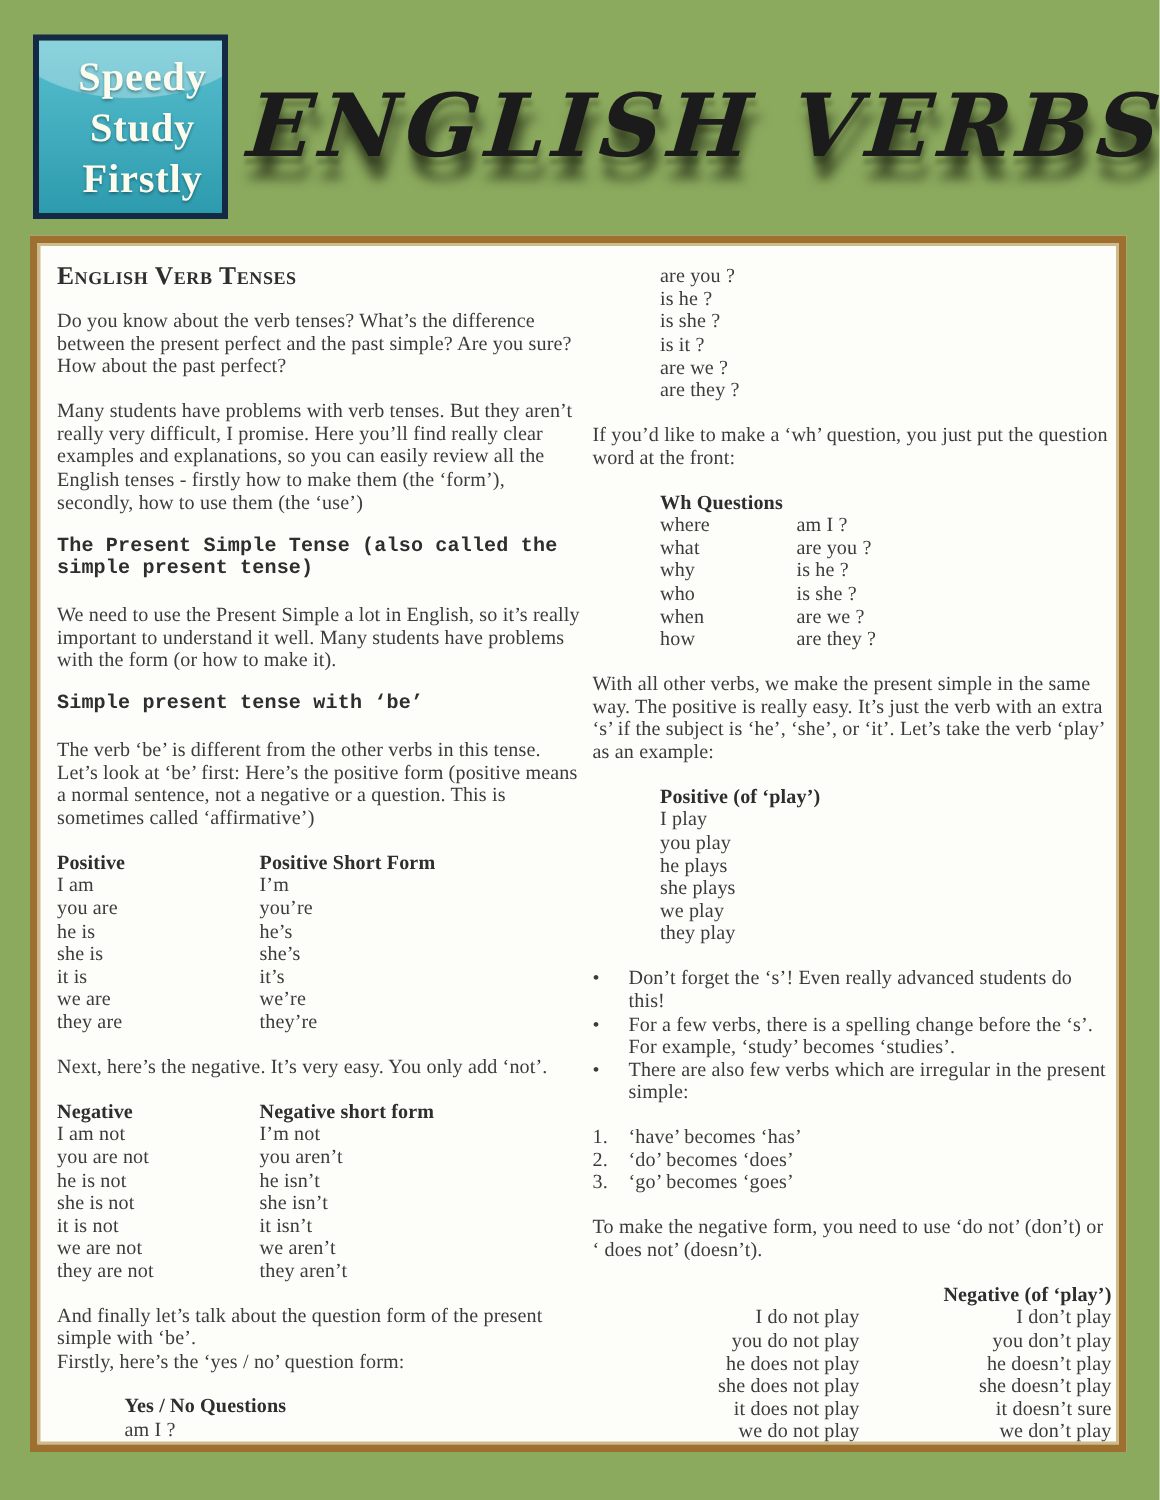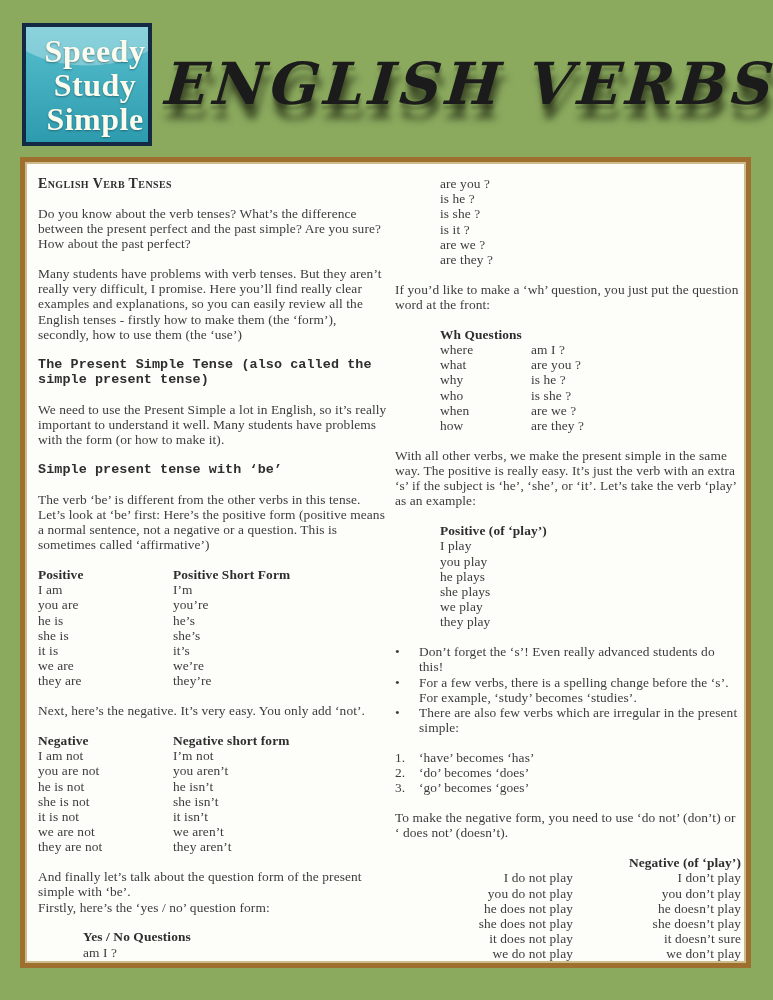--- a/index.html
+++ b/index.html
@@ -22,21 +22,21 @@
   }
   .logo{
     position:absolute;left:22px;top:23px;width:130px;height:123px;
     box-sizing:border-box;border:4px solid var(--logo-border);
     background:
       radial-gradient(ellipse 120% 75% at 50% -12%, rgba(255,255,255,0.30) 0 60%, rgba(255,255,255,0) 61%),
       linear-gradient(180deg, var(--logo-teal-light) 0%, var(--logo-teal-dark) 100%);
     display:flex;flex-direction:column;justify-content:center;align-items:center;
   }
   .logo-line{
-    color:#fbfbee;font-size:32px;line-height:34px;font-weight:600;
+    color:#fbfbee;font-size:27px;line-height:34px;font-weight:600;
     letter-spacing:0.5px;text-shadow:0 1px 2px rgba(10,40,50,0.45);margin-left:16px;
   }
   .big-title{
     position:absolute;left:165px;top:34px;width:590px;height:110px;
     text-align:center;
     font-family:"DejaVu Serif", serif;
     font-style:italic;font-weight:bold;
     font-size:58px;letter-spacing:4px;line-height:100px;
     color:var(--title-ink);
     transform:skewX(-5deg);
@@ -53,37 +53,37 @@
     display:flex;
   }
   .col{
     font-size:13.4px;line-height:15.2px;color:var(--ink);
     letter-spacing:0.1px;
   }
   .col.left{width:352px;margin-right:5px;flex:none;}
   .col.right{width:346px;flex:none;}
   .blk{margin-bottom:14.6px;}
   .h1{
-    font-variant:small-caps;font-weight:bold;font-size:14px;
+    font-variant:small-caps;font-weight:bold;font-size:17px;
     letter-spacing:0.4px;color:var(--ink-bold);
   }
   .h2{font-weight:bold;color:var(--ink-bold);font-family:Liberation Mono, monospace;}
   .bold{font-weight:bold;color:var(--ink-bold);}
   .grid{display:grid;}
   .li{display:flex;}
   .li .marker{flex:none;width:24px;}
   .li .litext{flex:1;}
 </style>
 </head>
 <body>
 
 <div class="logo">
   <div class="logo-line">Speedy</div>
   <div class="logo-line">Study</div>
-  <div class="logo-line">Simple</div>
+  <div class="logo-line">Firstly</div>
 </div>
 
 <div class="big-title">ENGLISH VERBS</div>
 
 <div class="panel">
   <div class="col left" id="col-left">
       <div class="blk h1">English Verb Tenses</div>
       <div class="blk p">
         <div class="pline">Do you know about the verb tenses? What’s the difference between the present perfect and the past simple? Are you sure? How about the past perfect?</div>
       </div>

